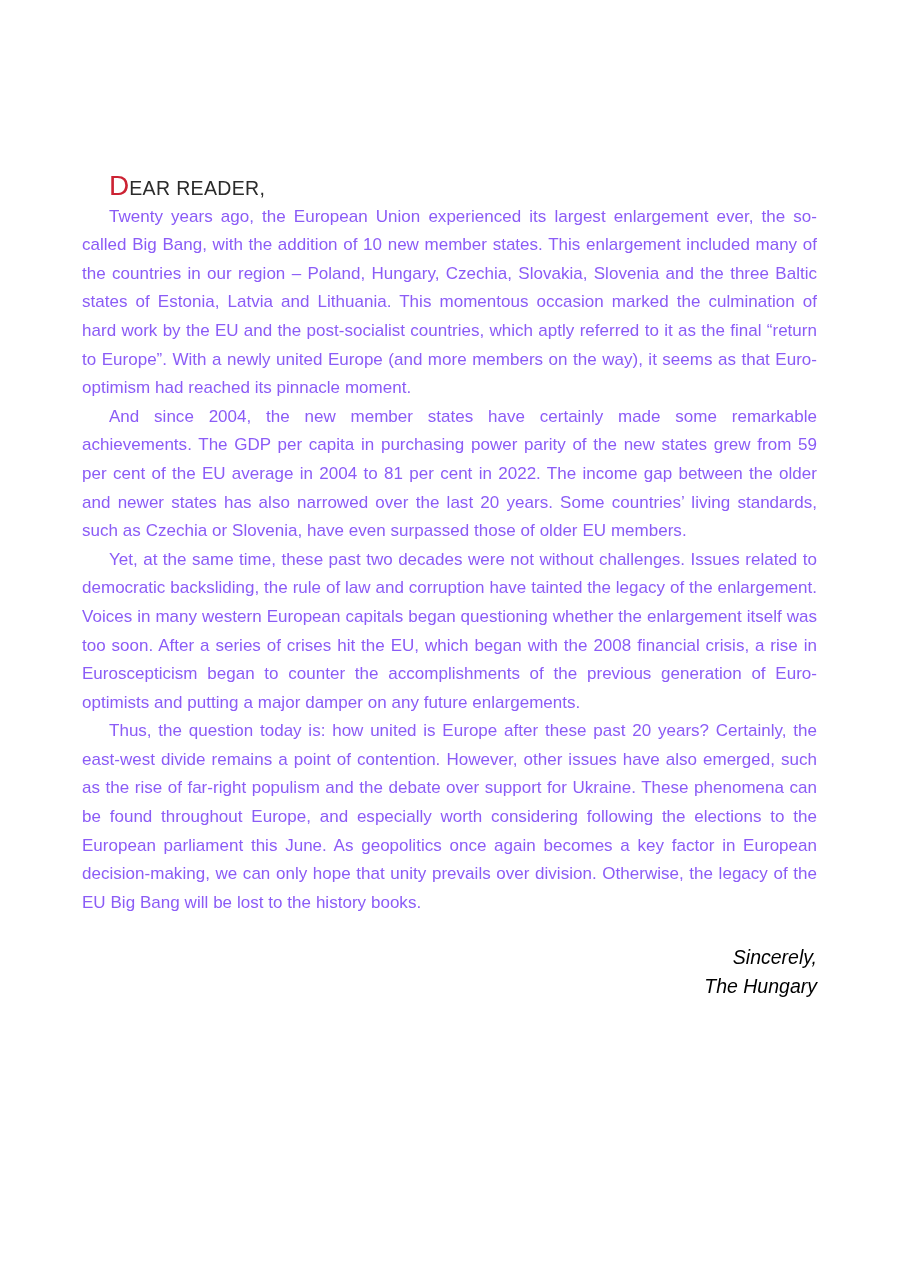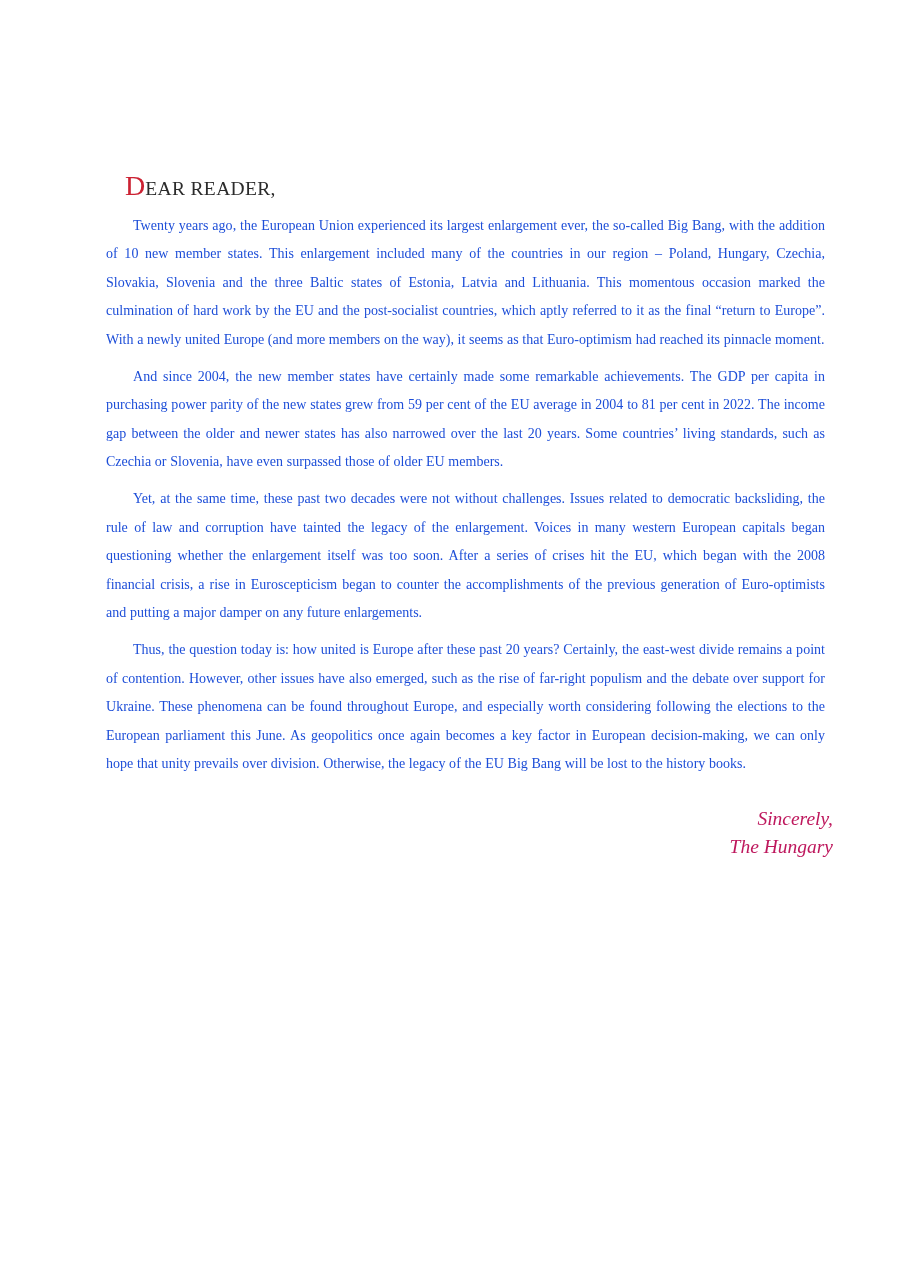--- a/index.html
+++ b/index.html
@@ -20,24 +20,23 @@
     position: absolute;
     left: 0;
     top: 0;
     width: 898px;
     height: 1280px;
     background: #ffffff;
   }
 
   .letter {
     position: absolute;
-    left: 98px;
+    left: 82px;
     top: 172px;
     width: 735px;
-    font-family: Liberation Serif, serif;
   }
 
   .salutation {
     margin: 0 0 0 0;
     text-indent: 27px;
     font-size: 19.5px;
     line-height: 28.6px;
     color: #2b2b2b;
     letter-spacing: 0.1px;
     white-space: nowrap;
@@ -49,40 +48,40 @@
     letter-spacing: 0px;
     vertical-align: baseline;
   }
   .smallcaps {
     font-size: 19.5px;
     letter-spacing: 0.35px;
     color: #2b2b2b;
   }
 
   p.body-par {
-    margin: 8px;
+    margin: 0;
     text-indent: 27px;
     text-align: justify;
     text-justify: inter-word;
-    font-size: 14px;
+    font-size: 17px;
     line-height: 28.6px;
-    color: #1d4ed8;
+    color: #8b5cf6;
     letter-spacing: 0.02px;
     word-spacing: 0.1px;
     -webkit-hyphens: none;
     hyphens: none;
   }
 
   .signature {
     margin-top: 26px;
     text-align: right;
     font-style: italic;
     font-size: 19.5px;
     line-height: 28.6px;
-    color: #be185d;
+    color: #000000;
   }
   .signature div {
     display: block;
   }
 </style>
 </head>
 <body>
 
 <div class="page">
   <div class="letter">

